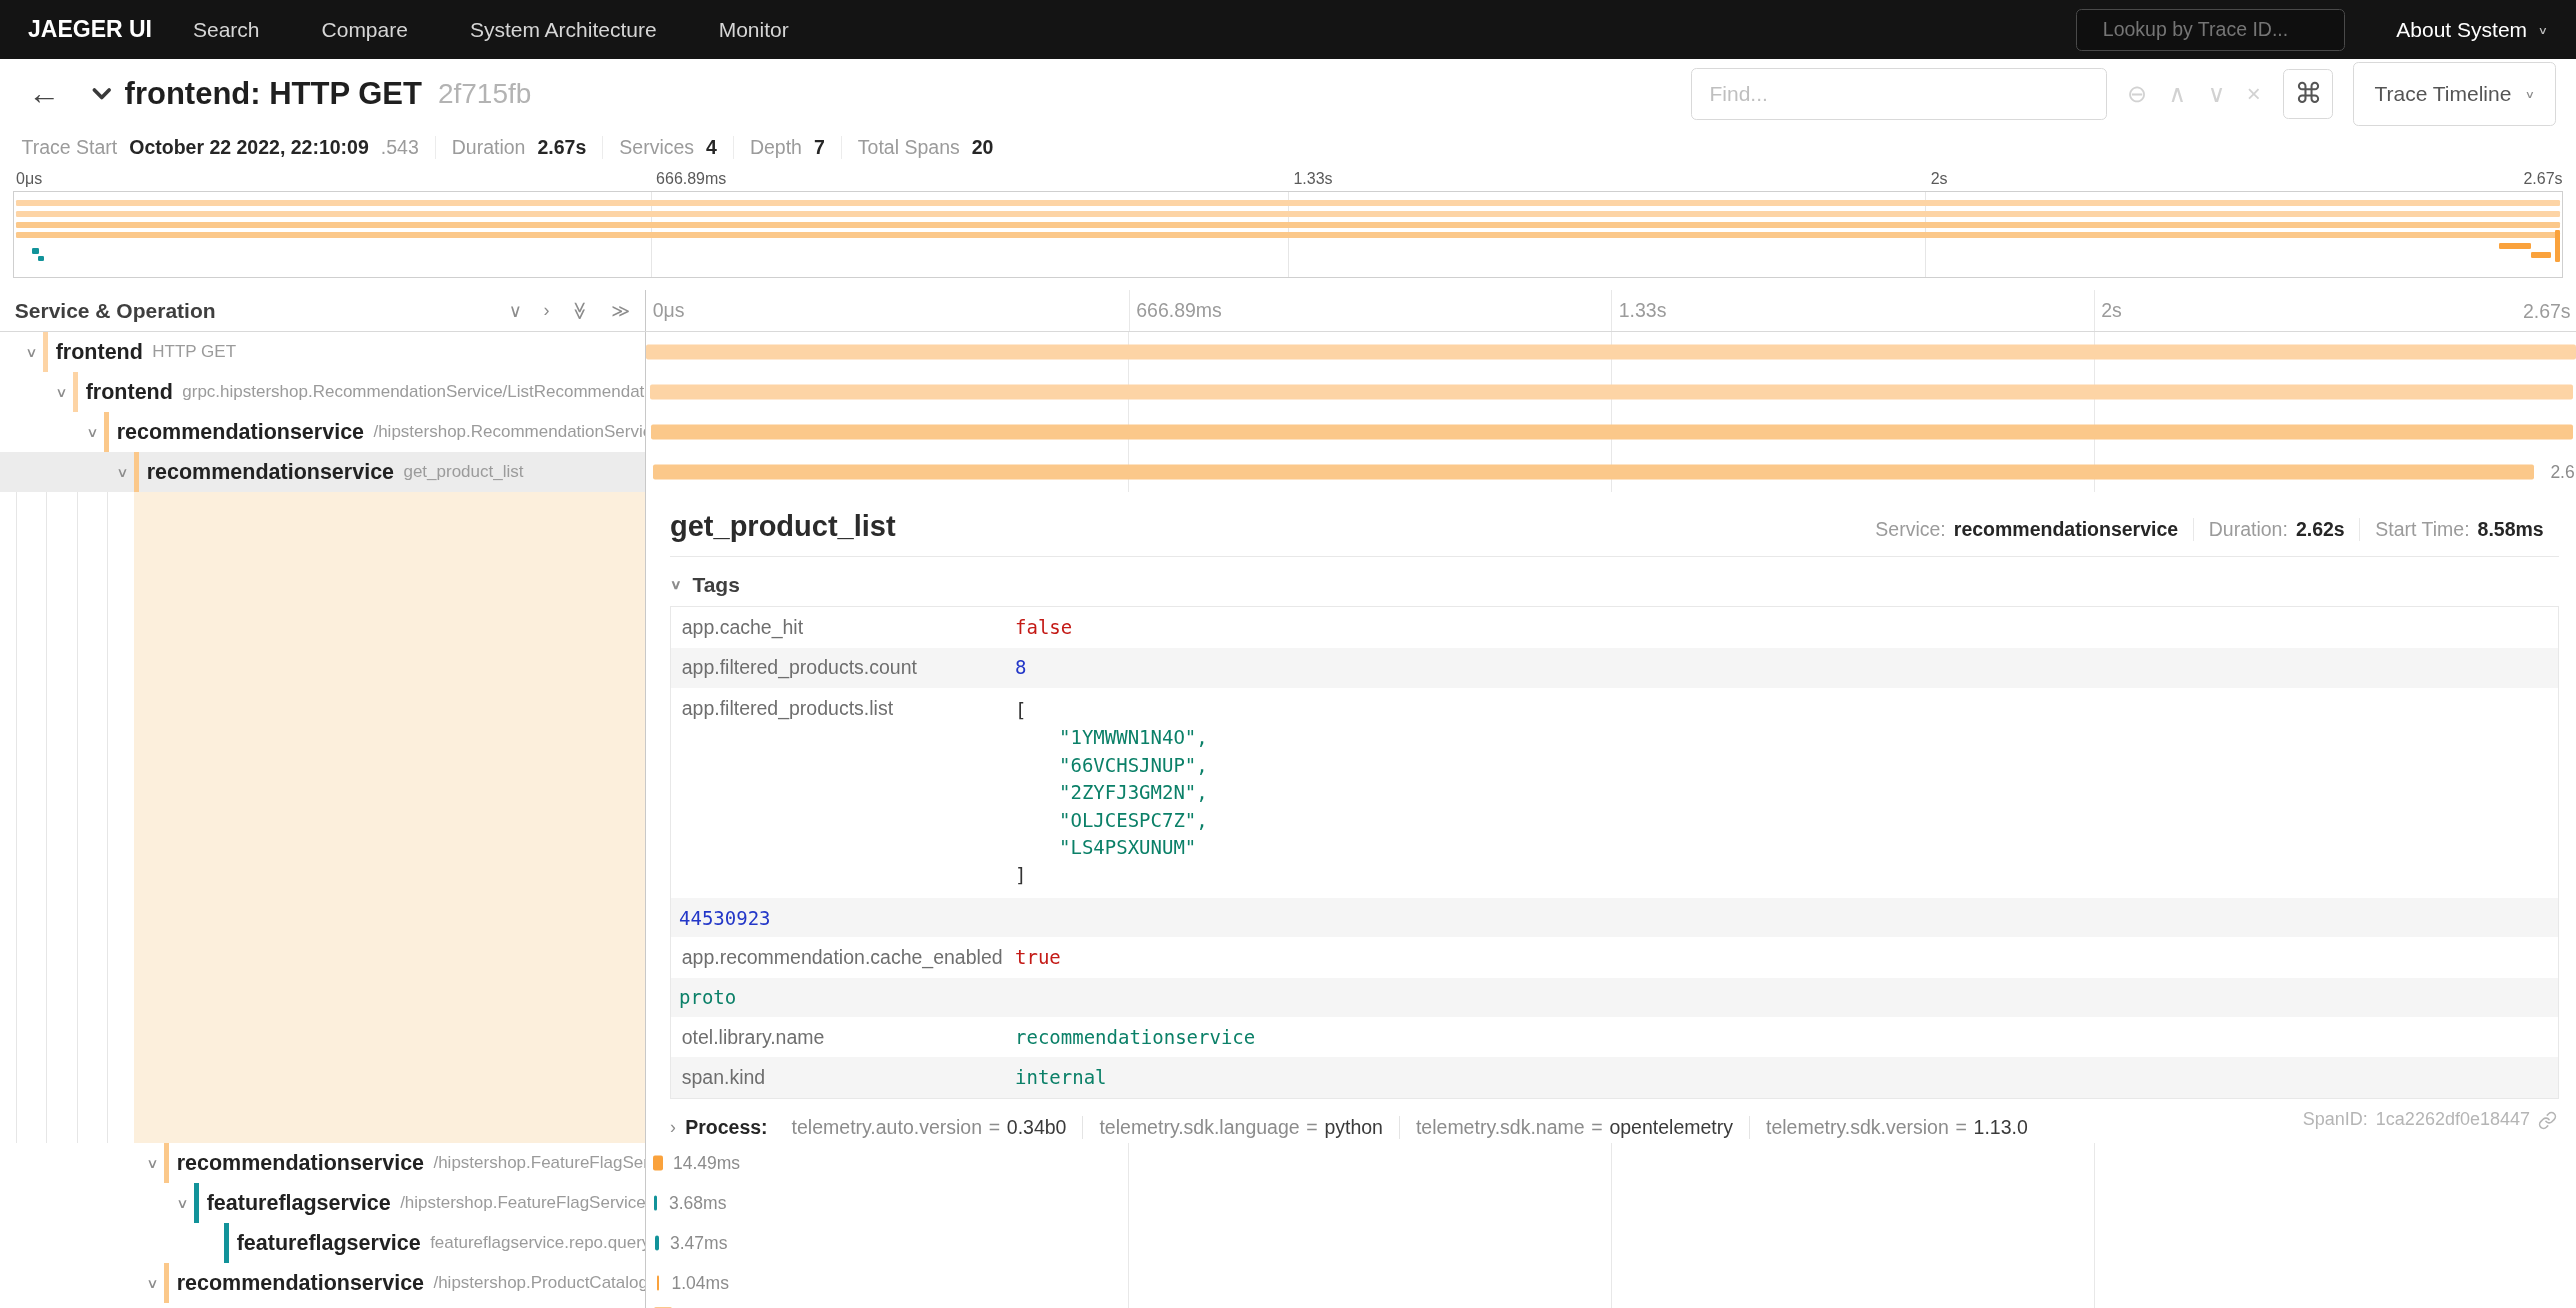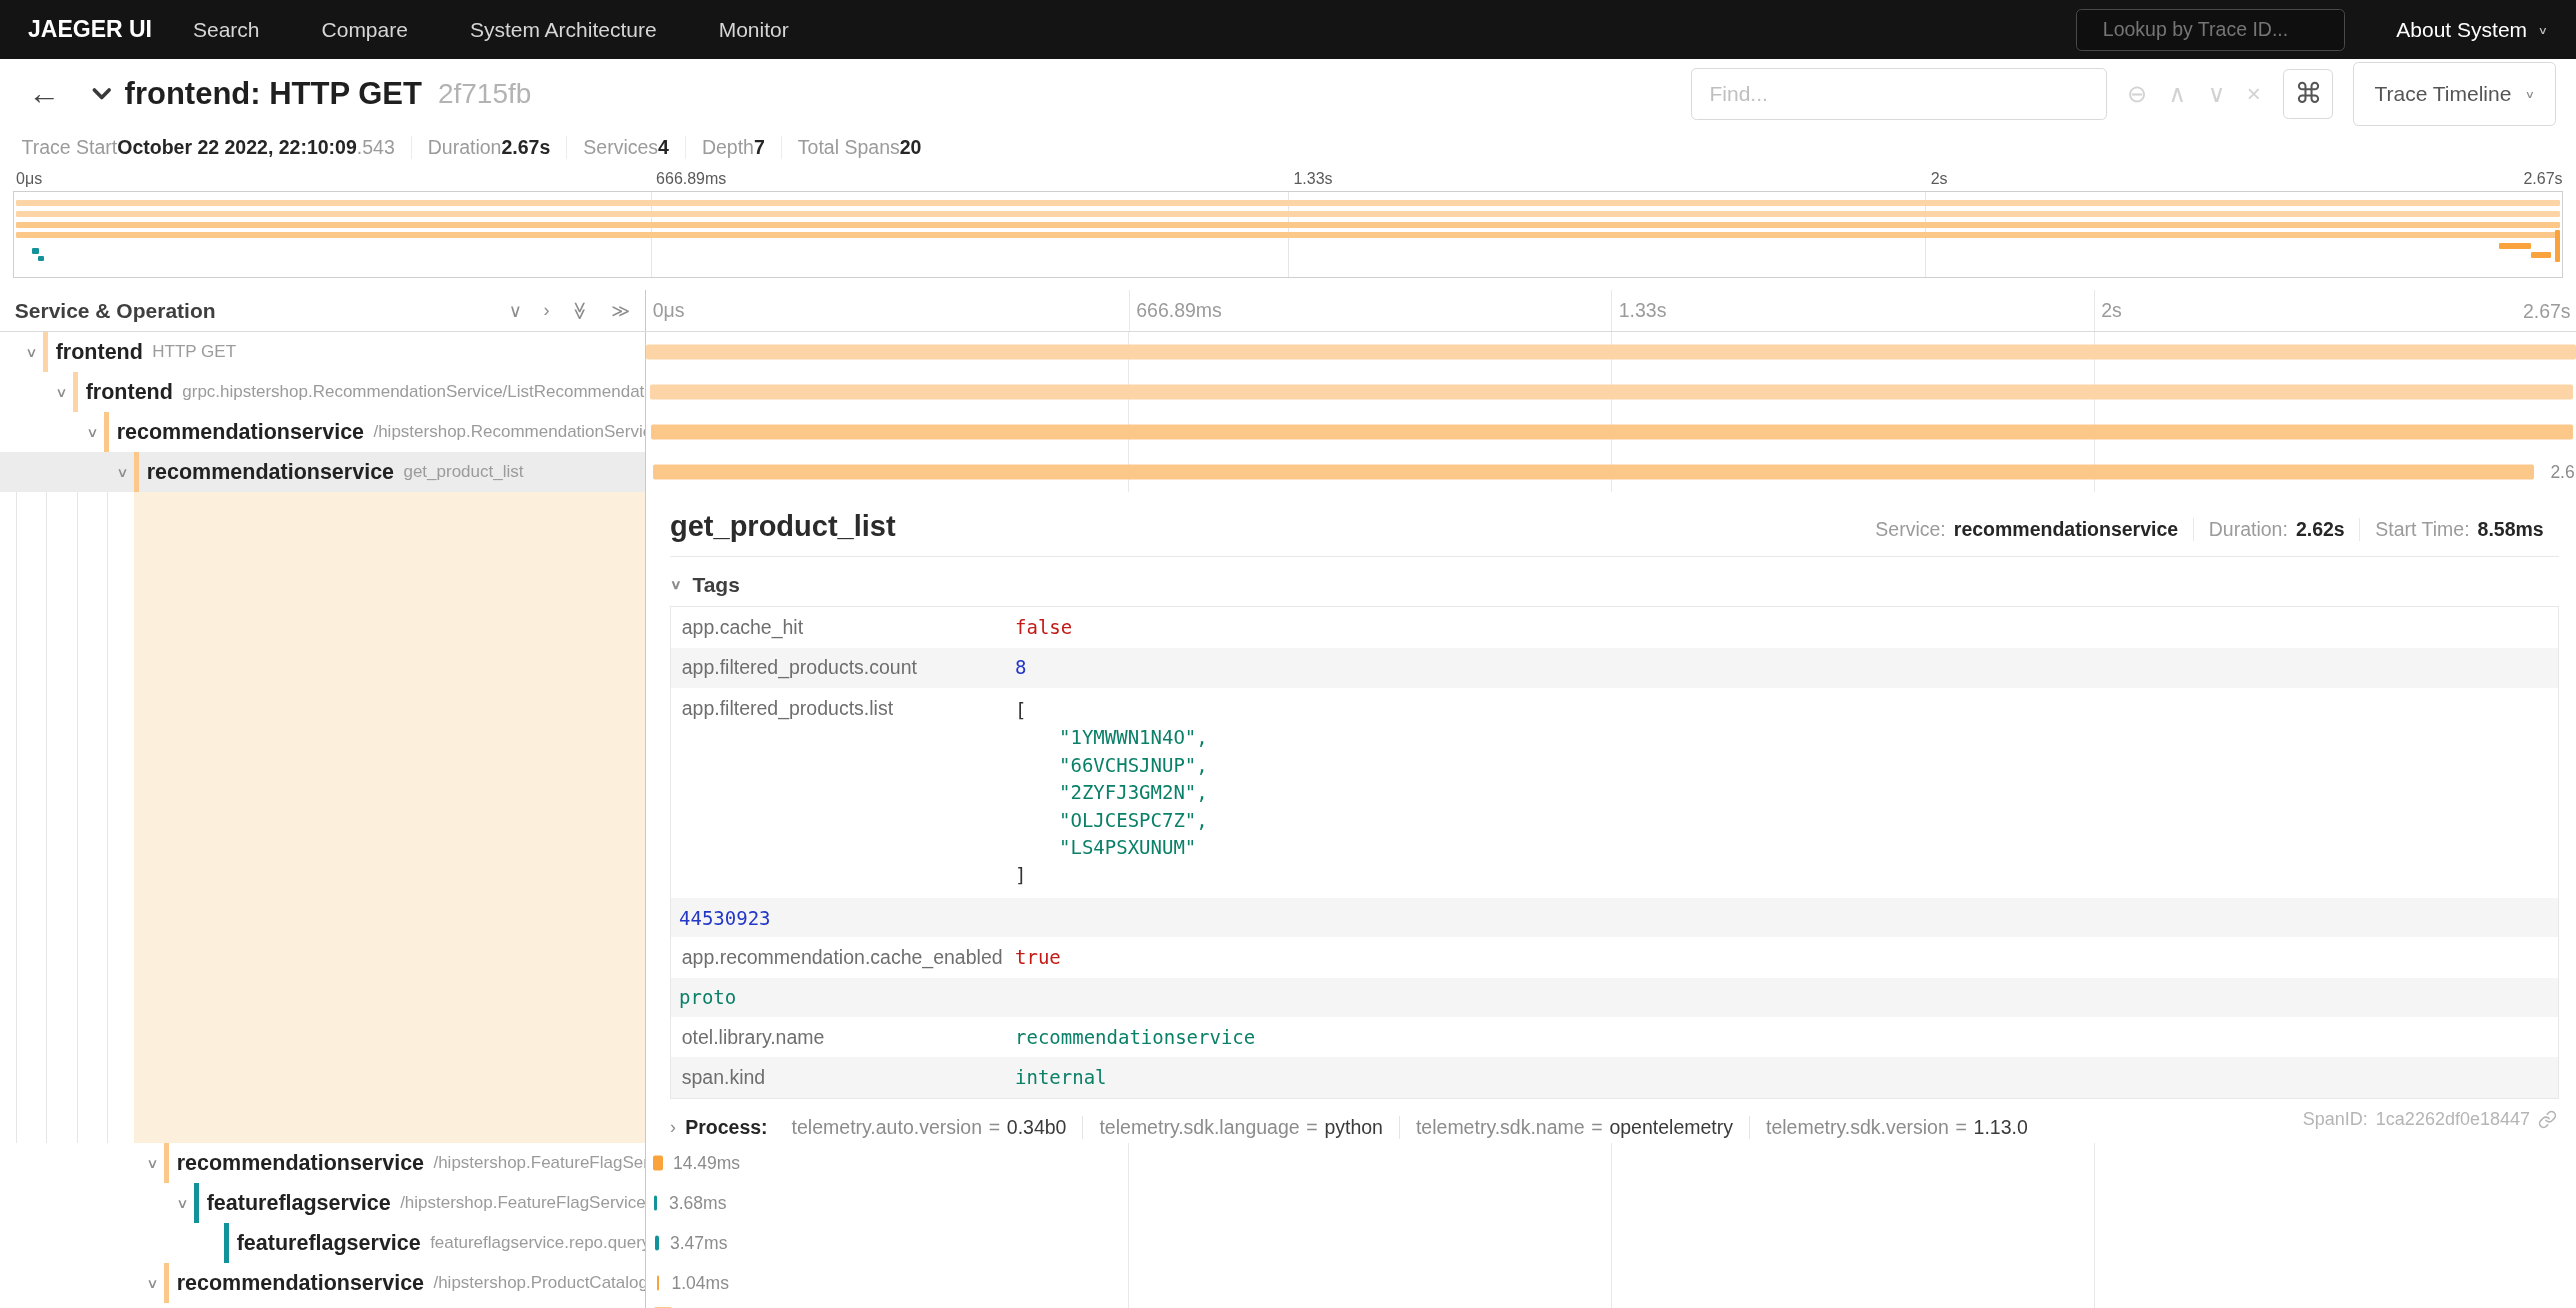--- a/index.html
+++ b/index.html
@@ -27,21 +27,21 @@
   .hd-right{margin-left:auto;display:flex;align-items:center;gap:20px}
   .find{width:416px;height:52px;border:0.7px solid #d9d9d9;border-radius:5.4px;padding:0 17.5px;font-size:21px;color:#555;font-family:inherit;outline:0}
   .find::placeholder{color:#bfbfbf}
   .ficons{display:flex;align-items:center;gap:21.5px;color:#d2d2d2;font-size:24px;margin-right:2.7px}
   .kbd{width:50px;height:50px;border:0.7px solid #d9d9d9;border-radius:5.4px;display:flex;align-items:center;justify-content:center;font-size:28px;color:#555}
   .viewsel{height:64px;border:0.7px solid #d9d9d9;border-radius:5.4px;display:flex;align-items:center;gap:13.4px;padding:0 20px;font-size:21px;color:#555}
   .viewsel .chev-sm{color:#8c8c8c}
 
   
   .summary{height:38px;display:flex;align-items:center;padding:0 21.5px;font-size:19.5px}
-  .sm{display:flex;align-items:baseline;gap:0;padding:0 16px;border-left:0.7px solid #ececec}
+  .sm{display:flex;align-items:baseline;gap:12px;padding:0 16px;border-left:0.7px solid #ececec}
   .sm:first-child{border-left:0;padding-left:0}
   .sm .lb{color:#9b9b9b}
   .sm b{color:#262626;font-weight:700}
   .sm .dim{color:#9b9b9b;font-weight:400}
 
   
   .mm-labels{height:20px;margin:4px 13.4px 0;position:relative;font-size:16px;color:#5a5a5a}
   .mm-labels span{position:absolute;top:0}
   .mmL0{left:2.7px}.mmL1{left:25%;padding-left:5.4px}.mmL2{left:50%;padding-left:5.4px}.mmL3{left:75%;padding-left:5.4px}.mmL4{right:0}
   .mm-canvas{height:87px;margin:1.3px 13.4px 0;border:0.7px solid #cfcfcf;position:relative;background:#fff}
@@ -104,21 +104,21 @@
   .jstr::before{content:'"'}
   .jli .jstr::after{content:'",'}
   .jli.jlast .jstr::after{content:'"'}
   .jbr{color:#333}
   .proc{margin-top:17.5px;display:flex;align-items:center;font-size:19.5px}
   .pchev{font-size:17.5px;color:#8c8c8c;margin-right:9.4px}
   .plabel{font-weight:700;color:#262626;margin-right:8px}
   .pi{display:flex;gap:6.7px;padding:0 16px;border-left:0.7px solid #e4e4e4;align-items:baseline}
   .pi:first-of-type{border-left:0}
   .pk{color:#8c8c8c}.pe{color:#8c8c8c}.pv{color:#3a3a3a}
-  .sid{position:absolute;right:19px;bottom:13.4px;display:flex;align-items:center;gap:8px;font-size:18px;color:#b5b5b5}
+  .sid{position:absolute;right:19px;bottom:13.4px;display:flex;align-items:flex-end;gap:8px;font-size:18px;color:#b5b5b5}
 </style>
 </head>
 <body>
 
 <nav class="nav" data-interactable="false">
   <div class="brand" data-interactable="false">JAEGER UI</div>
   <div class="nav-items" data-interactable="false">
     <span class="nav-item" data-interactable="true">Search</span>
     <span class="nav-item" data-interactable="true">Compare</span>
     <span class="nav-item" data-interactable="true">System Architecture</span>

